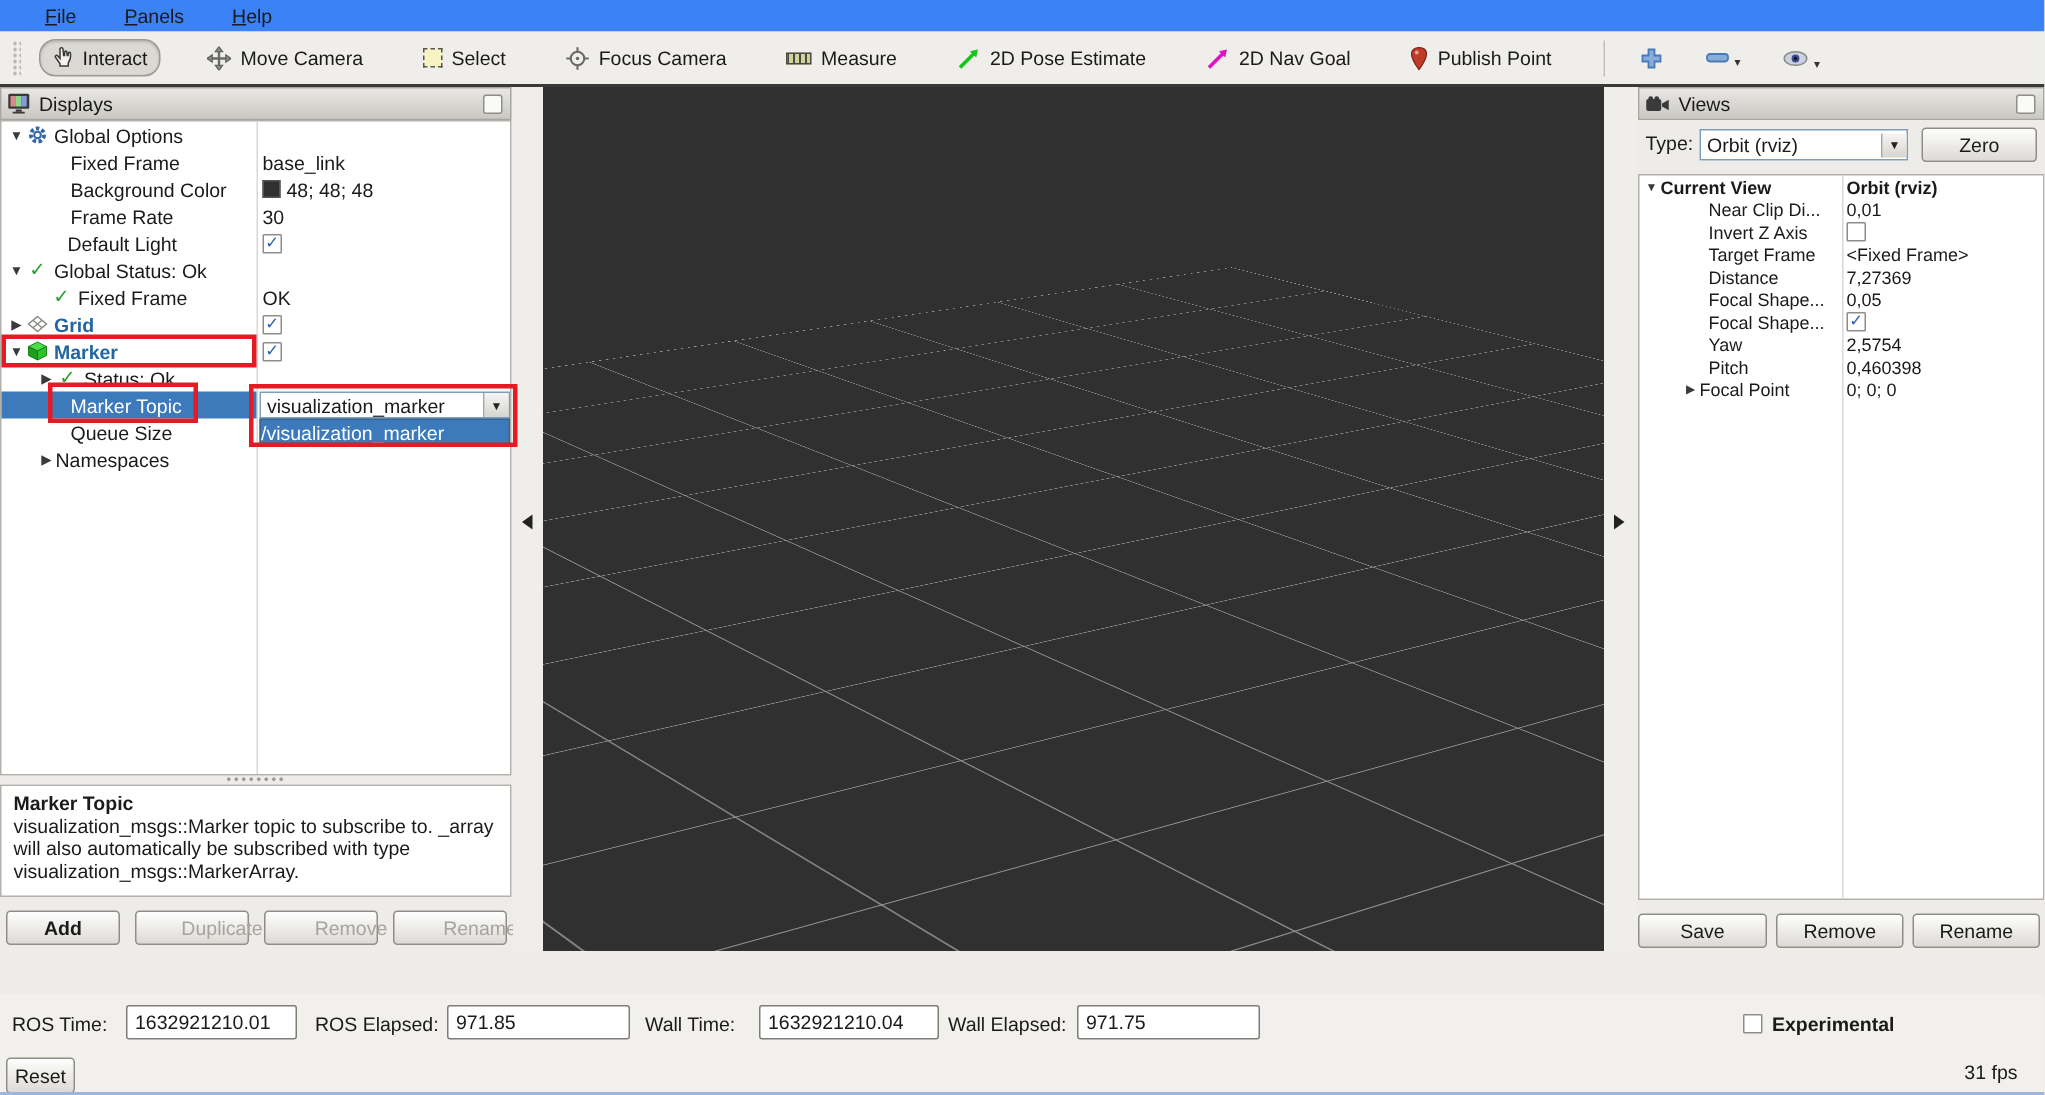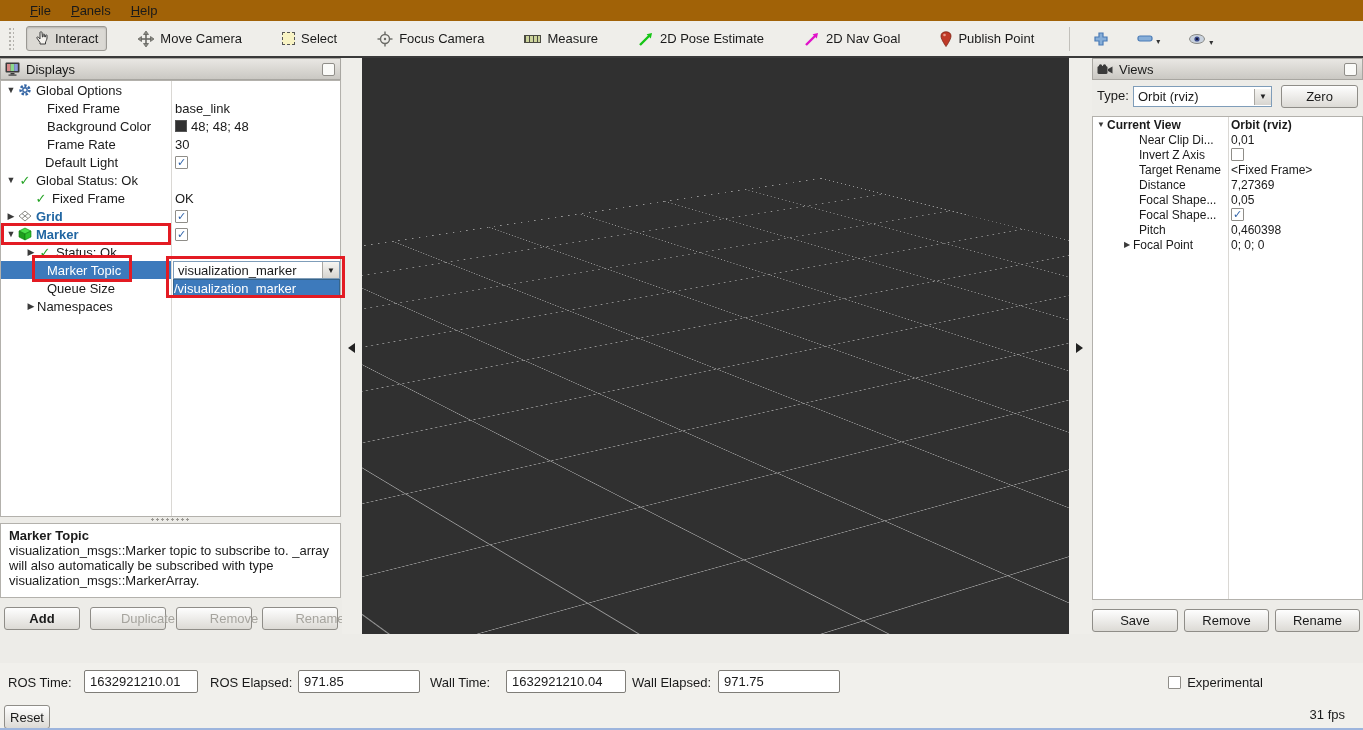--- a/index.html
+++ b/index.html
@@ -1,30 +1,30 @@
 <!DOCTYPE html>
 <html><head>
 <meta charset="utf-8">
 <style>
   * { margin:0; padding:0; box-sizing:border-box; }
   html,body { width:1363px; height:730px; }
   body { font-family:"Liberation Sans","DejaVu Sans",sans-serif; font-size:13px; color:#1a1a1a; background:#edece8; }
   #app { position:relative; width:1363px; height:730px; background:#edece8; overflow:hidden; }
 
   
-  .menubar { position:absolute; left:0; top:0; width:1363px; height:21px; background:#a16207; display:flex; align-items:center; padding-left:30px; gap:20px;text-align:center; }
+  .menubar { position:absolute; left:0; top:0; width:1363px; height:21px; background:#3b82f6; display:flex; align-items:center; padding-left:30px; gap:32px;text-align:center; }
   .menuitem { cursor:default; }
   .menuitem .ak { text-decoration:underline; }
 
   
   .toolbar { position:absolute; left:0; top:21px; width:1363px; height:35px; background:#efeeea; display:flex; align-items:center; }
   .grip { width:6px; height:24px; margin-left:8px; margin-right:12px;
           background-image:radial-gradient(#b5b3ae 1px, transparent 1.2px); background-size:4px 4px; }
   .tool { display:flex; align-items:center; gap:6px; padding:4px 8px; border:1px solid transparent; border-radius:3px; margin-right:22px; white-space:nowrap; }
-  .tool.pressed { background:#dbd9d4; border-color:#9a9893; box-shadow:inset 0 1px 2px rgba(0,0,0,.18); }
+  .tool.pressed { background:#dbd9d4; border-color:#9a9893; box-shadow:inset 0 1px 2px rgba(0,0,0,.18);border-radius:11px; }
   .tsep { width:1px; height:24px; background:#c2c0bb; margin:0 14px 0 4px; }
   .caret { font-size:8px; color:#333; align-self:flex-end; margin-left:-3px; margin-bottom:-2px; }
   .selicon { width:13px; height:13px; background:#f8f3c4; border:1px dashed #555; }
   .ruler { width:17px; height:8px; background:#cdd49c; border:1px solid #4a4a42;
            background-image:repeating-linear-gradient(90deg, #4a4a42 0 1px, transparent 1px 4px); }
   .dark-sep { position:absolute; left:0; top:56px; width:1363px; height:2px; background:#3a3a3a; }
 
   
   .dockhdr { position:absolute; height:22px; background:linear-gradient(#e9e7e3,#cac8c3); border:1px solid #a8a6a1; display:flex; align-items:center; padding:0 4px; gap:6px; font-size:13px; }
   .floatbtn { position:absolute; right:5px; top:4px; width:13px; height:13px; background:#fafaf8; border:1px solid #908e89; border-radius:2px; }
@@ -389,41 +389,47 @@
           <span>0,01</span>
         </div>
     </div>
     <div class="vrow">
       <span style="margin-left:46px">Invert Z Axis</span>
       <div class="vval">
           <span class="cb"></span>
         </div>
     </div>
     <div class="vrow">
-      <span style="margin-left:46px">Target Rename</span>
+      <span style="margin-left:46px">Target Frame</span>
       <div class="vval">
           <span>&lt;Fixed Frame&gt;</span>
         </div>
     </div>
     <div class="vrow">
       <span style="margin-left:46px">Distance</span>
       <div class="vval">
           <span>7,27369</span>
         </div>
     </div>
     <div class="vrow">
       <span style="margin-left:46px">Focal Shape...</span>
       <div class="vval">
           <span>0,05</span>
         </div>
     </div>
     <div class="vrow">
       <span style="margin-left:46px">Focal Shape...</span>
       <div class="vval">
           <span class="cb on">✓</span>
+        </div>
+    </div>
+    <div class="vrow">
+      <span style="margin-left:46px">Yaw</span>
+      <div class="vval">
+          <span>2,5754</span>
         </div>
     </div>
     <div class="vrow">
       <span style="margin-left:46px">Pitch</span>
       <div class="vval">
           <span>0,460398</span>
         </div>
     </div>
     <div class="vrow">
       <span class="exp" style="margin-left:28px">▶</span>
@@ -456,21 +462,21 @@
       </div>
     <div class="tfield" style="left:430px;">Wall Time:</div>
     <div class="tinput" style="left:506px; width:120px;">
         <span>1632921210.04</span>
       </div>
     <div class="tfield" style="left:632px;">Wall Elapsed:</div>
     <div class="tinput" style="left:718px; width:122px;">
         <span>971.75</span>
       </div>
 
-    <div style="position:absolute; right:100px; top:12px; display:flex; align-items:center; gap:6px;">
+    <div style="position:absolute; right:100px; top:12px; display:flex; align-items:center; gap:6px;font-weight:bold;">
       <span class="cb"></span>
       <span>Experimental</span>
     </div>
 
     <div class="btn" style="left:4px; top:42px; width:46px; height:24px;">
         <span>Reset</span>
       </div>
     <div style="position:absolute; right:18px; top:44px;">31 fps</div>
   </div>
   <div class="bottomedge"></div>

